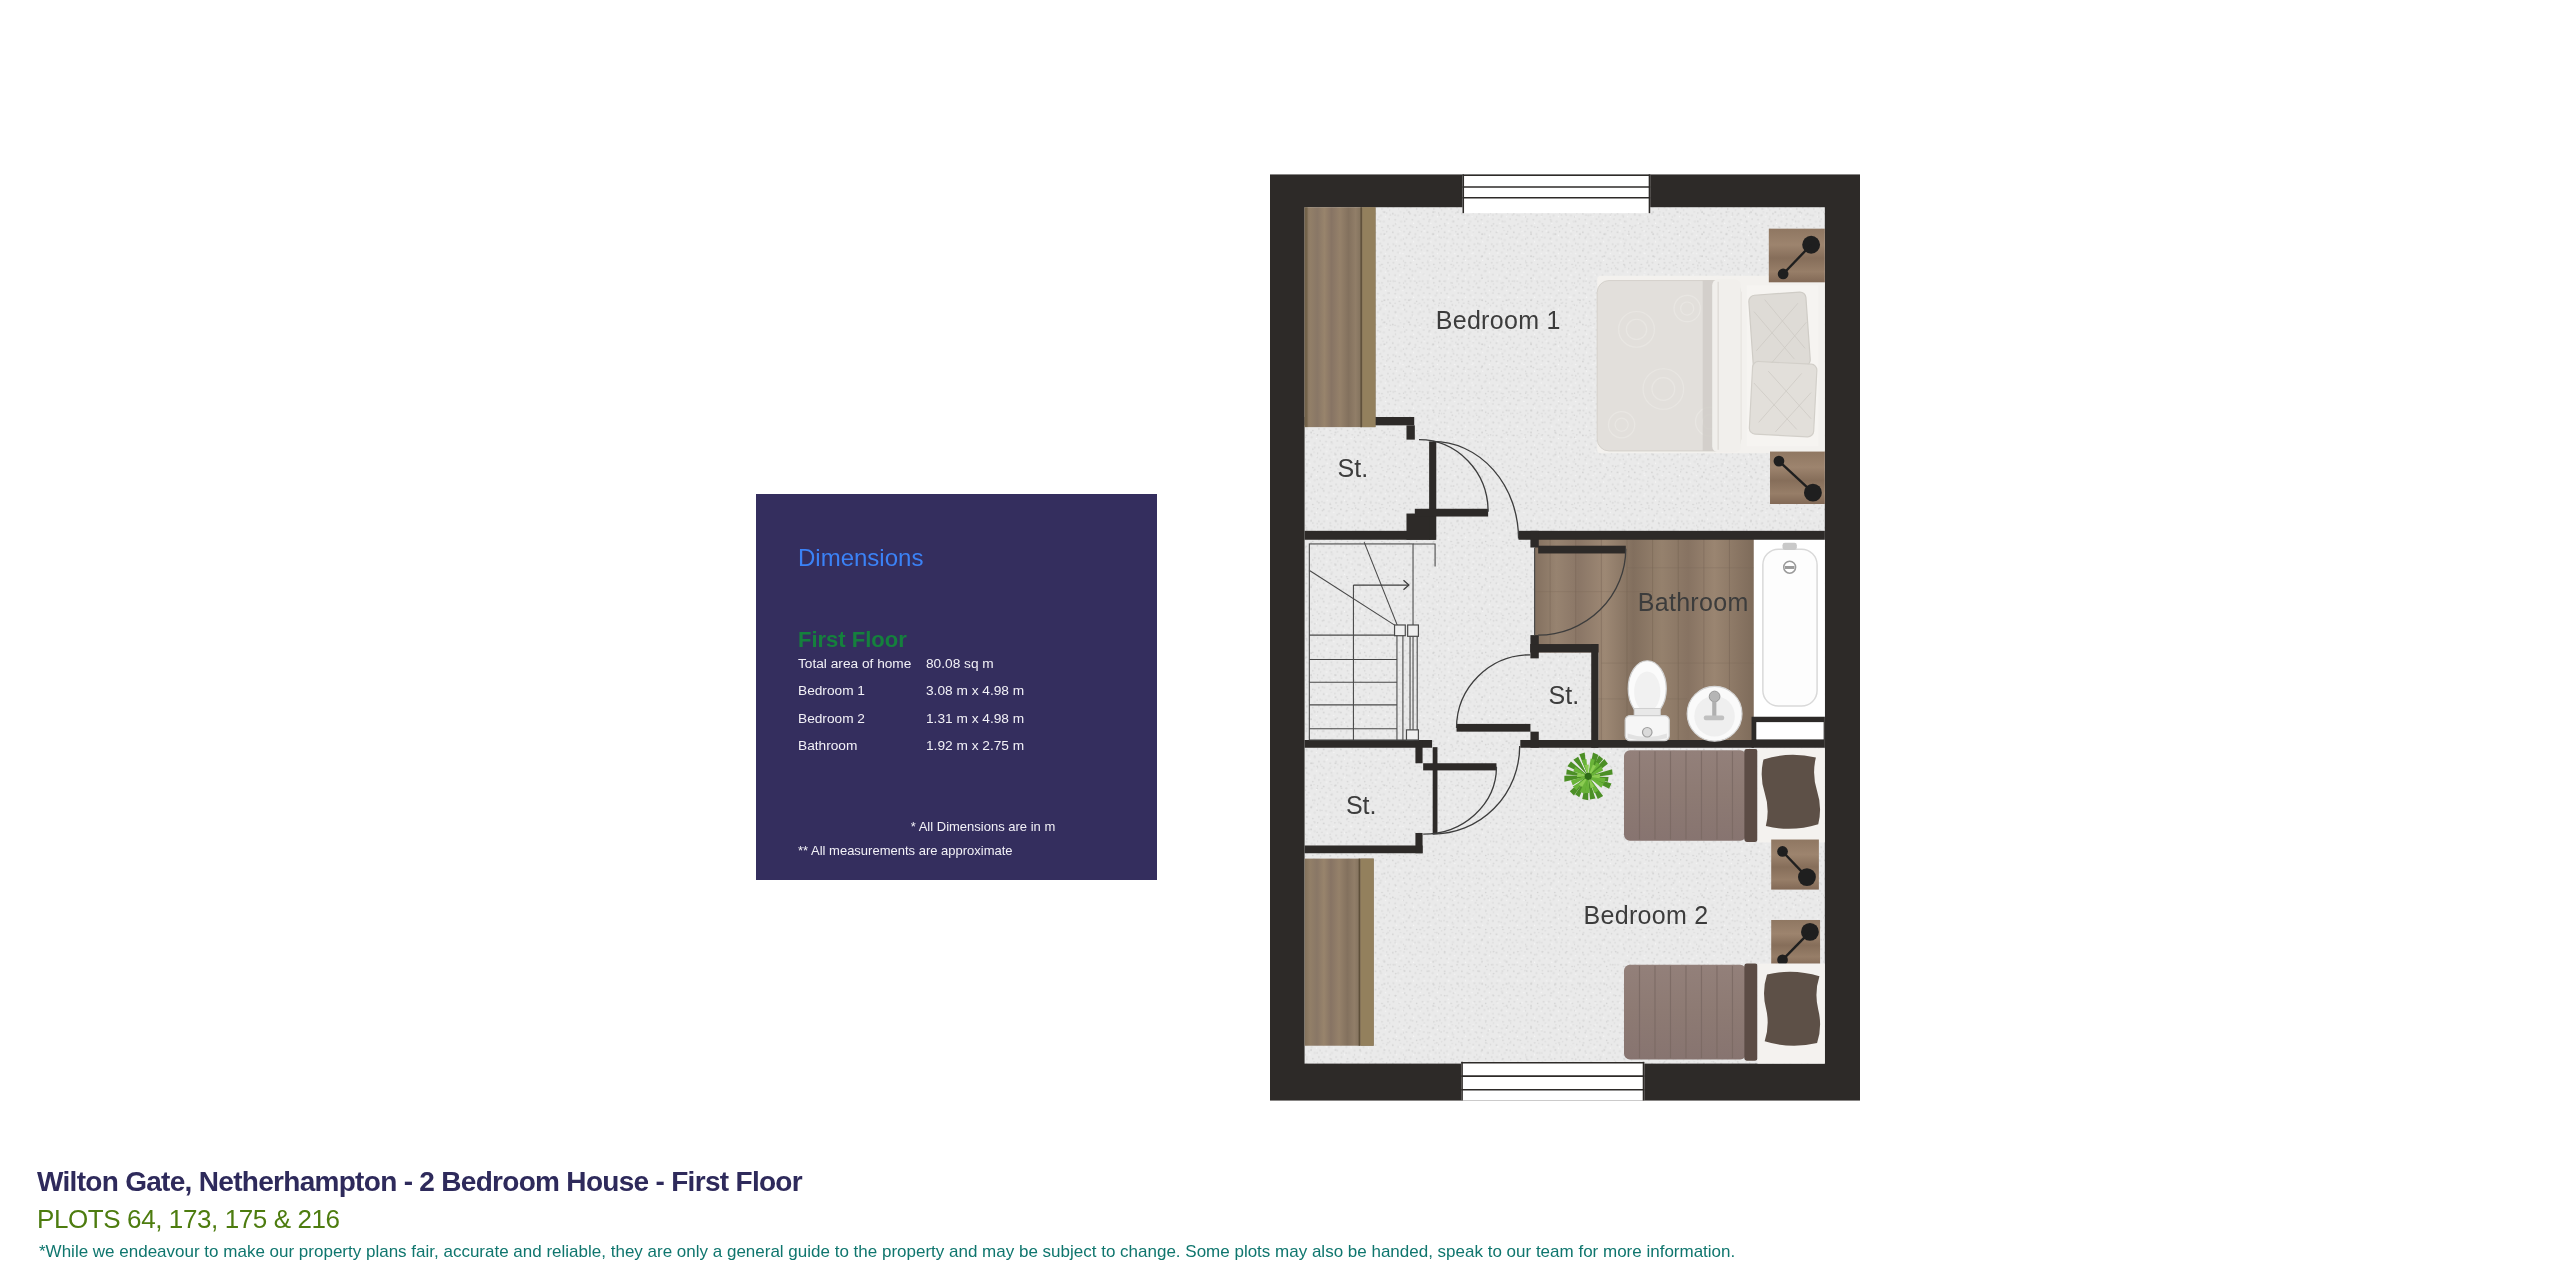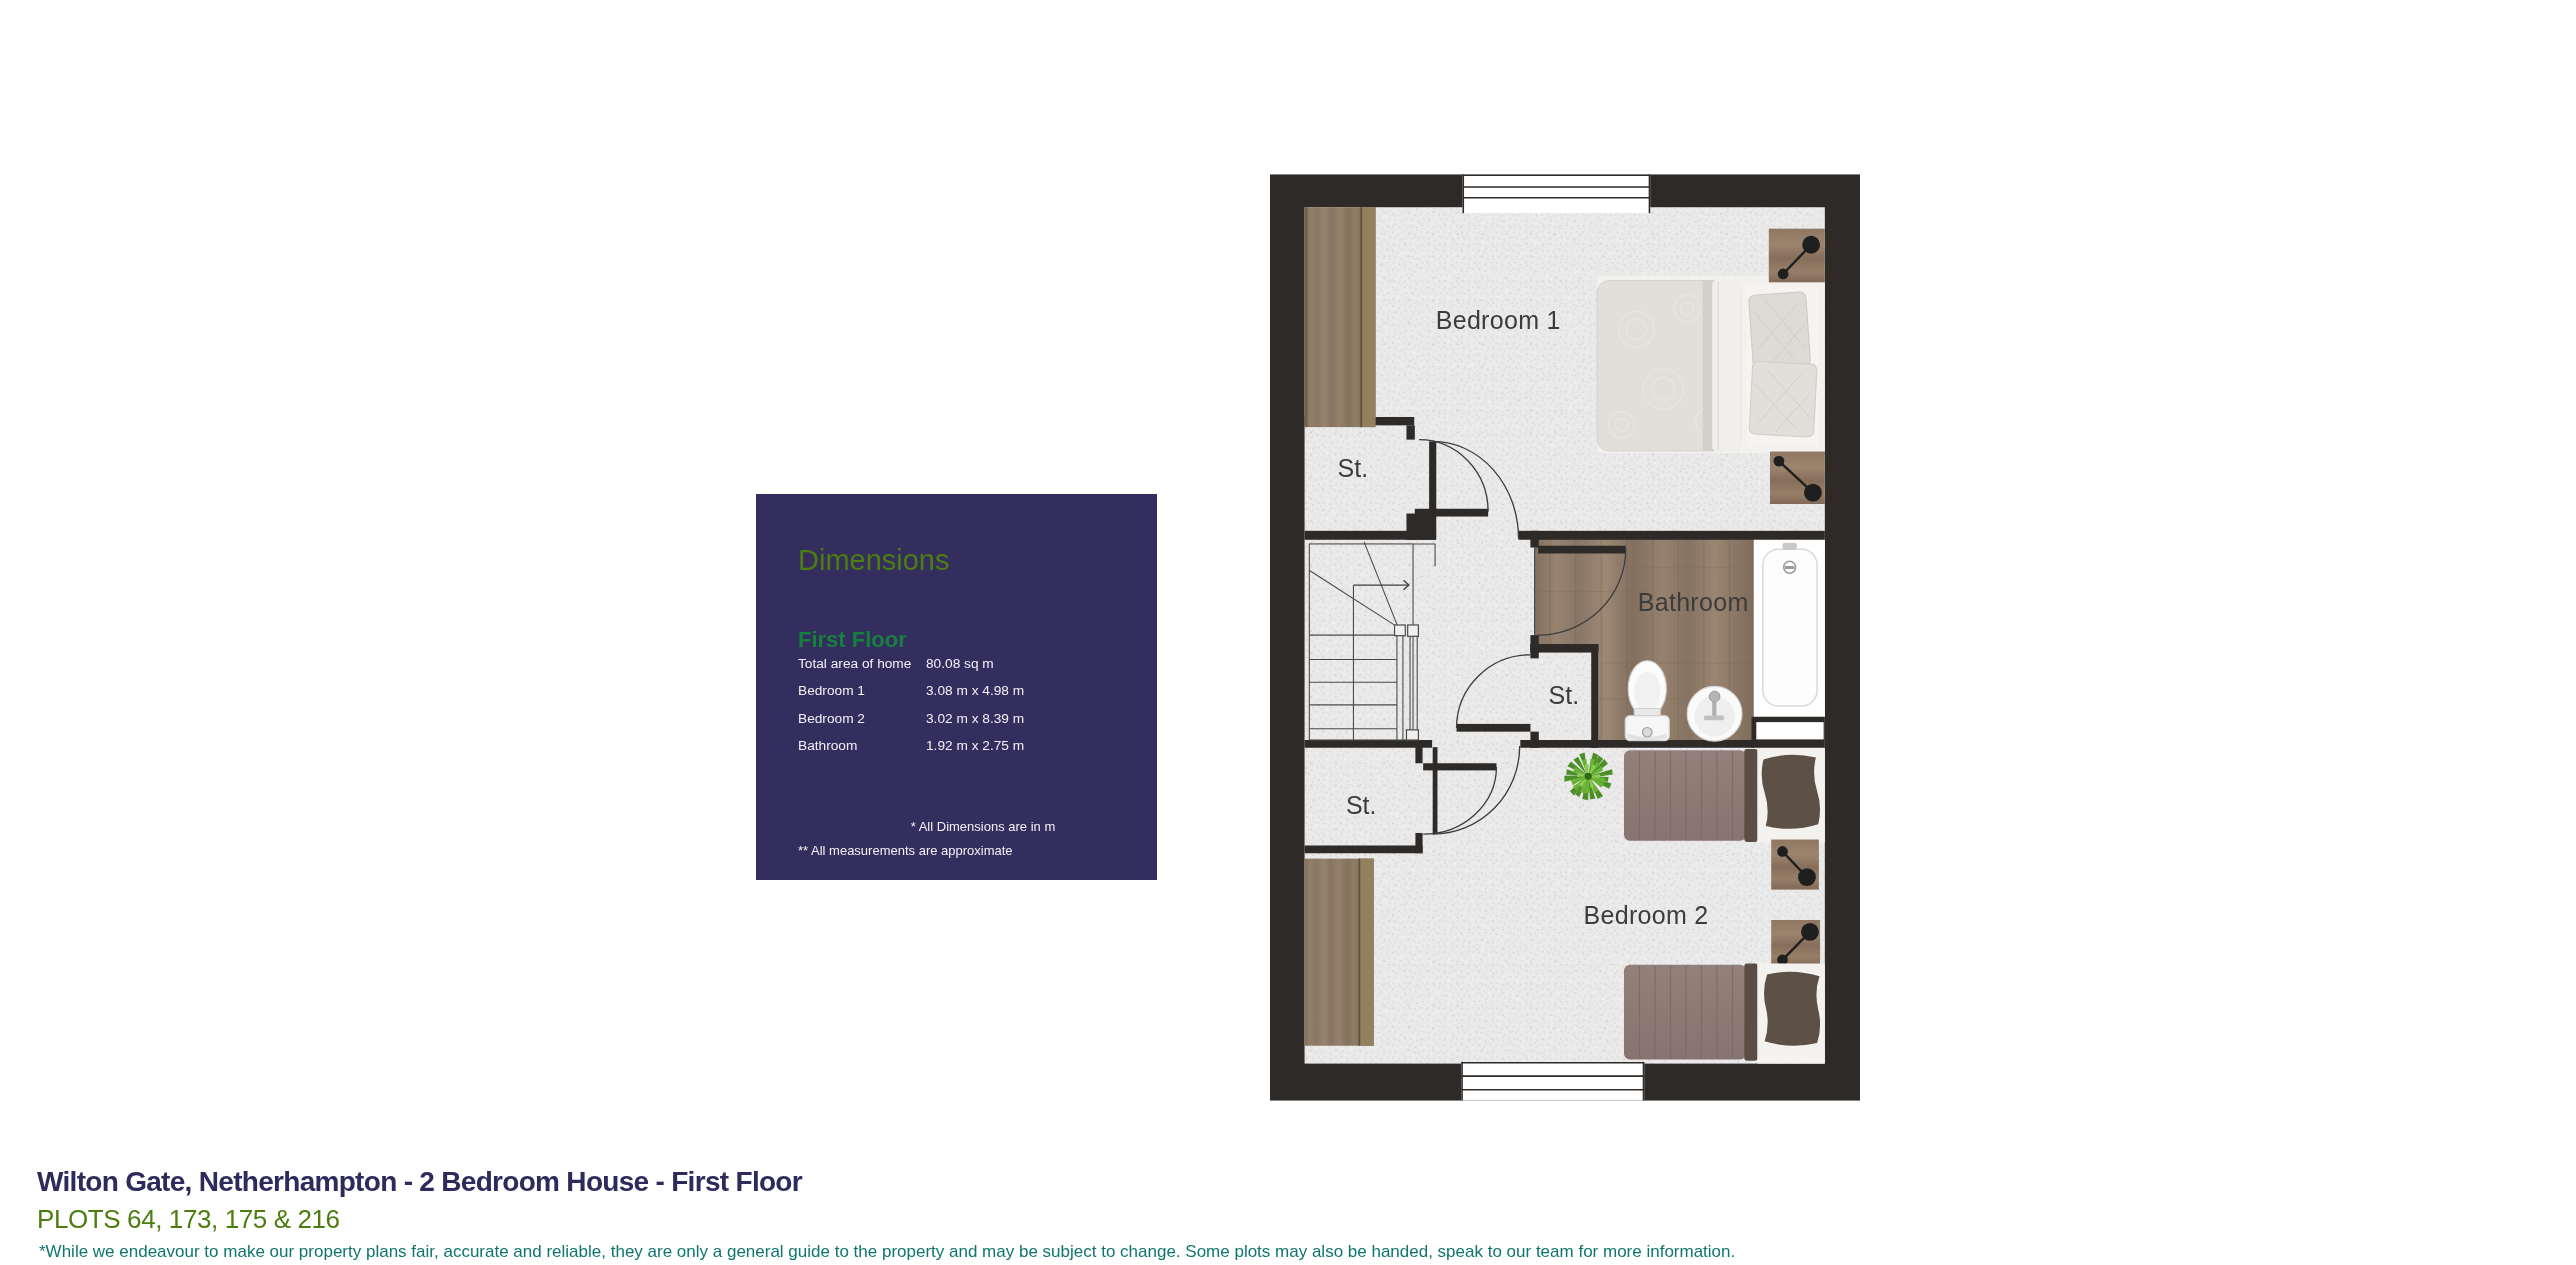--- a/index.html
+++ b/index.html
@@ -12,28 +12,28 @@
   .row .val{position:absolute;left:128px;}
   
   #title{left:37px;top:1166px;font-size:28px;font-weight:bold;color:#2e2a5b;letter-spacing:-0.7px;}
   #plots{left:37px;top:1204px;font-size:26px;font-weight:normal;color:#4d7c0f;letter-spacing:-0.4px;}
   #disc{left:39px;top:1242px;font-size:17px;color:#0f766e;}
 </style>
 </head>
 <body>
 
 <div class="abs" id="dimbox"></div>
-<div class="abs" style="left:798px;top:544px;font-size:29px;color:#4d7c0f;">Dimensions</div>
+<div class="abs" style="left:798px;top:544px;font-size:24px;color:#3b82f6;">Dimensions</div>
 <div class="abs" style="left:798px;top:627px;font-size:22px;font-weight:bold;color:#15803d;">First Floor</div>
 
 <div class="row" style="top:656px;">Total area of home<span class="val">80.08 sq m</span></div>
 
 <div class="row" style="top:683px;">Bedroom 1<span class="val">3.08 m x 4.98 m</span></div>
 
-<div class="row" style="top:711px;">Bedroom 2<span class="val">3.02 m x 8.39 m</span></div>
+<div class="row" style="top:711px;">Bedroom 2<span class="val">1.31 m x 4.98 m</span></div>
 
 <div class="row" style="top:738px;">Bathroom<span class="val">1.92 m x 2.75 m</span></div>
 
 <div class="row" style="top:819px;font-size:13px;text-align:center;">* All Dimensions are in m</div>
 <div class="row" style="top:843px;font-size:13px;">** All measurements are approximate</div>
 
 <div class="abs" id="title">Wilton Gate, Netherhampton - 2 Bedroom House - First Floor</div>
 
 <div class="abs" id="plots">PLOTS 64, 173, 175 &amp; 216</div>
 

